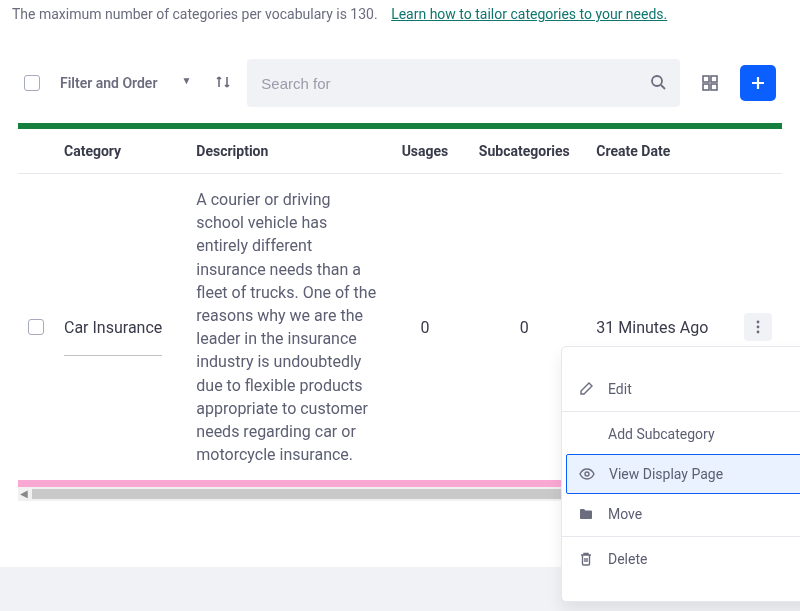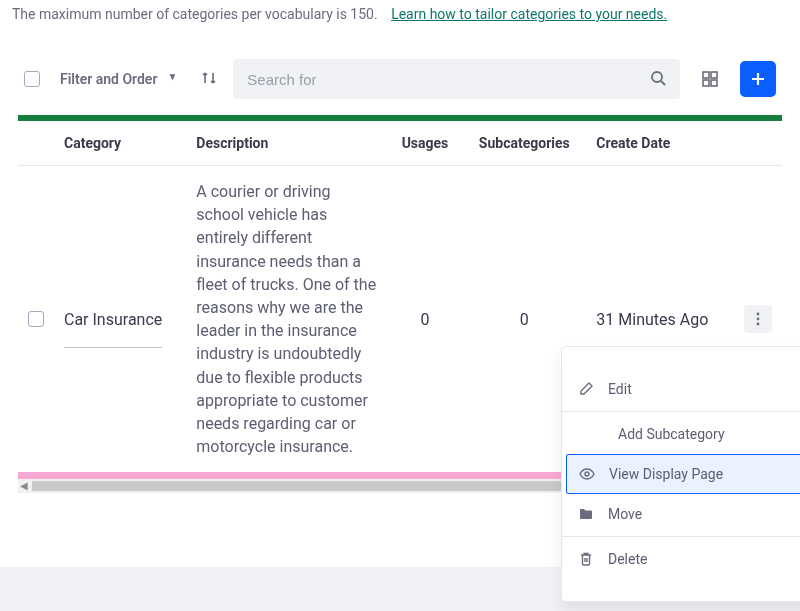--- a/index.html
+++ b/index.html
@@ -33,21 +33,21 @@
   .checkbox {
     width: 16px;
     height: 16px;
     border: 1.5px solid #a7a9bc;
     border-radius: 3px;
     background: #fff;
     flex-shrink: 0;
   }
   .filter-order {
     display: flex;
-    gap: 10px;
+    gap: 24px;
     font-weight: 600;
     color: #6b6c7e;
     cursor: pointer;
     padding: 6px 8px;
   }
   .caret-down {
     font-size: 10px;
     color: #6b6c7e;
   }
   .sort-icon {
@@ -55,21 +55,21 @@
     padding: 4px;
     cursor: pointer;
   }
   .search-wrap {
     flex: 1;
     display: flex;
     align-items: center;
     background: #f1f2f5;
     border-radius: 4px;
     padding: 16px 14px;
-    height: 40px;
+    height: 48px;
   }
   .search-input {
     flex: 1;
     border: none;
     background: transparent;
     font-size: 15px;
     color: #6b6c7e;
     outline: none;
   }
   .search-input::placeholder { color: #9a9caa; }
@@ -206,27 +206,27 @@
     background: #e7e7ed;
     margin: 2px 0;
   }
   .dropdown-item.highlight {
     background: #eaf2ff;
     border: 1px solid #0b5fff;
     border-radius: 2px;
     margin: 0 4px;
     padding: 11px 12px;
   }
-  .noicon-pad { margin-left: 40px; }
+  .noicon-pad { margin-left: 30px; }
 </style>
 </head>
 <body>
 
 <div class="notice">
-  <span>The maximum number of categories per vocabulary is 150.</span>
+  <span>The maximum number of categories per vocabulary is 130.</span>
   <a href="#">Learn how to tailor categories to your needs.</a>
 </div>
 
 <div class="toolbar">
   <div class="checkbox"></div>
   <div class="filter-order">
     <span>Filter and Order</span>
     <span class="caret-down">▼</span>
   </div>
   <div class="sort-icon">

